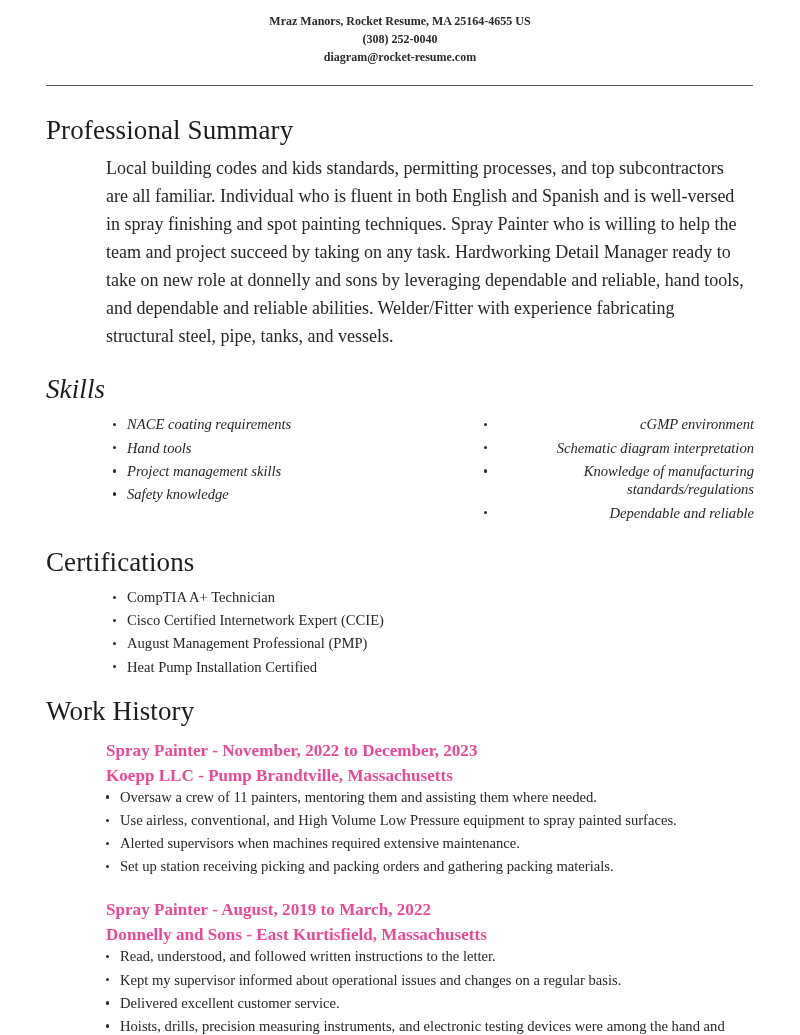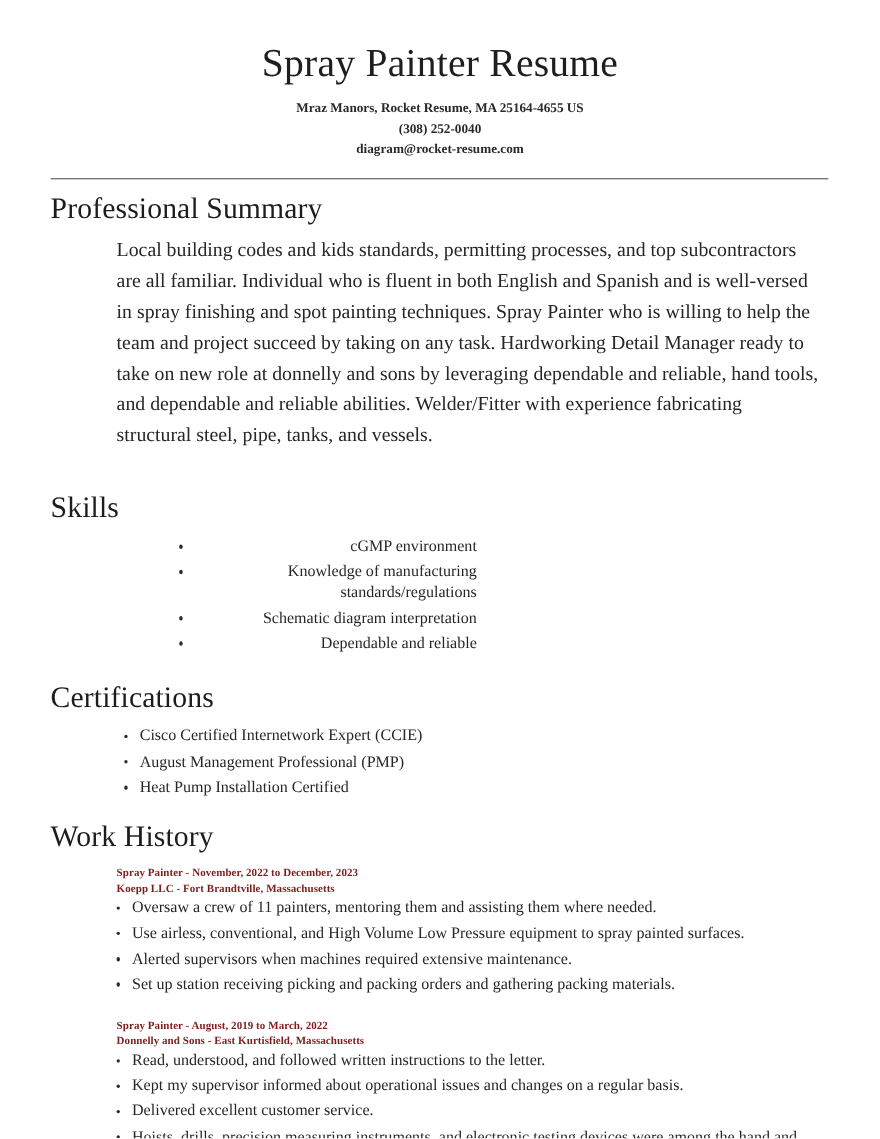--- a/index.html
+++ b/index.html
@@ -48,22 +48,22 @@
   
   .section { padding: 0 46px; }
   .section-title {
     font-size: 27px;
     font-weight: 400;
     color: #1c1c1c;
     margin: 0;
     line-height: 1.2;
     letter-spacing: 0.1px;
   }
-  .sec-summary   { margin-top: 10px; }
-  .sec-skills    { margin-top: 35px; }
+  .sec-summary   { margin-top: 28px; }
+  .sec-skills    { margin-top: 22px; font-style: italic; }
   .sec-certs     { margin-top: 19px; }
   .sec-work      { margin-top: 19px; }
 
   .body-indent { padding-left: 60px; }
 
   .summary-text {
     font-size: 18px;
     line-height: 1.555;
     color: #262626;
     margin: 9px 0 0 0;
@@ -107,91 +107,99 @@
   .certs-wrap {
     margin-top: 10px;
     padding-left: 67px;
   }
 
   
   .jobs-wrap { margin-top: 10px; }
   .job { padding-left: 60px; }
   .job + .job { margin-top: 21px; }
   .job-line {
-    font-size: 10px;
+    font-size: 17px;
     font-weight: 700;
-    color: #7f1d1d;
+    color: #ec4899;
     line-height: 1.48;
     letter-spacing: 0.05px;
   }
   .job-bullets {
     margin-top: 8px;
     padding-left: 7px;
   }
   .job-bullets > li {
     padding-left: 14px;
     margin-bottom: 3.6px;
     line-height: 1.295;
     padding-right: 14px;
   }
 </style>
 </head>
 <body>
 
 <div class="page">
 
-  <h1 class="resume-title">Spray Painter Resume</h1>
 
   <div class="contact-block">
     <span class="contact-line">Mraz Manors, Rocket Resume, MA 25164-4655 US</span>
     <span class="contact-line">(308) 252-0040</span>
     <span class="contact-line">diagram@rocket-resume.com</span>
   </div>
 
   <hr class="header-rule">
 
   <div class="section sec-summary">
     <h2 class="section-title">Professional Summary</h2>
     <div class="body-indent">
       <p class="summary-text">Local building codes and kids standards, permitting processes, and top subcontractors are all familiar. Individual who is fluent in both English and Spanish and is well-versed in spray finishing and spot painting techniques. Spray Painter who is willing to help the team and project succeed by taking on any task. Hardworking Detail Manager ready to take on new role at donnelly and sons by leveraging dependable and reliable, hand tools, and dependable and reliable abilities. Welder/Fitter with experience fabricating structural steel, pipe, tanks, and vessels.</p>
     </div>
   </div>
 
   <div class="section sec-skills">
     <h2 class="section-title">Skills</h2>
     <div class="skills-wrap">
+      <div class="skills-col left">
+        <ul class="bullets">
+          <li>NACE coating requirements</li>
+          <li>Hand tools</li>
+          <li>Project management skills</li>
+          <li>Safety knowledge</li>
+        </ul>
+      </div>
       <div class="skills-col right">
         <ul class="bullets">
           <li>cGMP environment</li>
+          <li>Schematic diagram interpretation</li>
           <li>Knowledge of manufacturing standards/regulations</li>
-          <li>Schematic diagram interpretation</li>
           <li>Dependable and reliable</li>
         </ul>
       </div>
     </div>
   </div>
 
   <div class="section sec-certs">
     <h2 class="section-title">Certifications</h2>
     <div class="certs-wrap">
       <ul class="bullets">
+        <li>CompTIA A+ Technician</li>
         <li>Cisco Certified Internetwork Expert (CCIE)</li>
         <li>August Management Professional (PMP)</li>
         <li>Heat Pump Installation Certified</li>
       </ul>
     </div>
   </div>
 
   <div class="section sec-work">
     <h2 class="section-title">Work History</h2>
     <div class="jobs-wrap">
 
       <div class="job">
         <div class="job-line">Spray Painter - November, 2022 to December, 2023</div>
-        <div class="job-line">Koepp LLC - Fort Brandtville, Massachusetts</div>
+        <div class="job-line">Koepp LLC - Pump Brandtville, Massachusetts</div>
         <ul class="bullets job-bullets">
           <li>Oversaw a crew of 11 painters, mentoring them and assisting them where needed.</li>
           <li>Use airless, conventional, and High Volume Low Pressure equipment to spray painted surfaces.</li>
           <li>Alerted supervisors when machines required extensive maintenance.</li>
           <li>Set up station receiving picking and packing orders and gathering packing materials.</li>
         </ul>
       </div>
 
       <div class="job">
         <div class="job-line">Spray Painter - August, 2019 to March, 2022</div>

